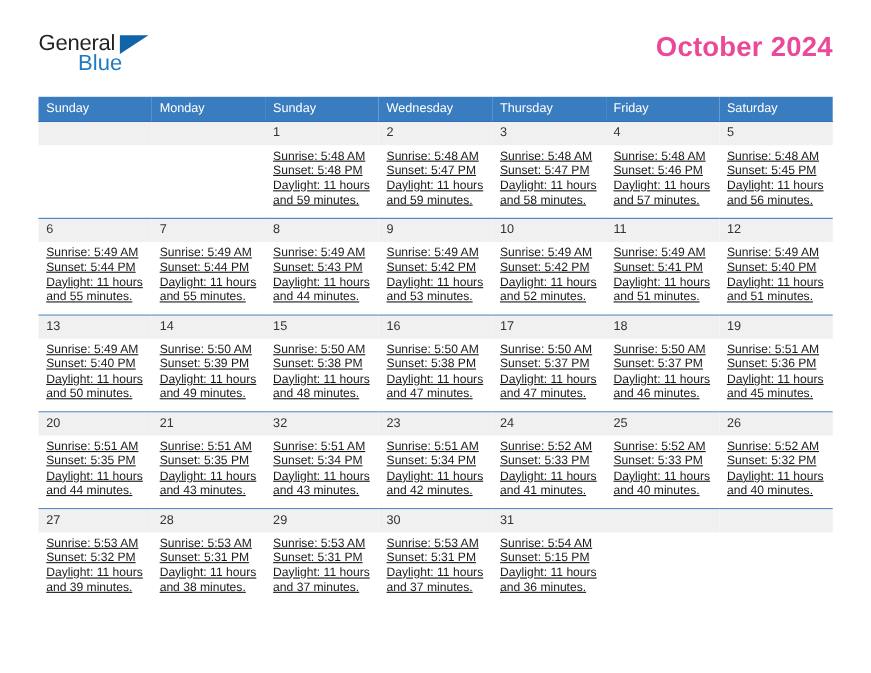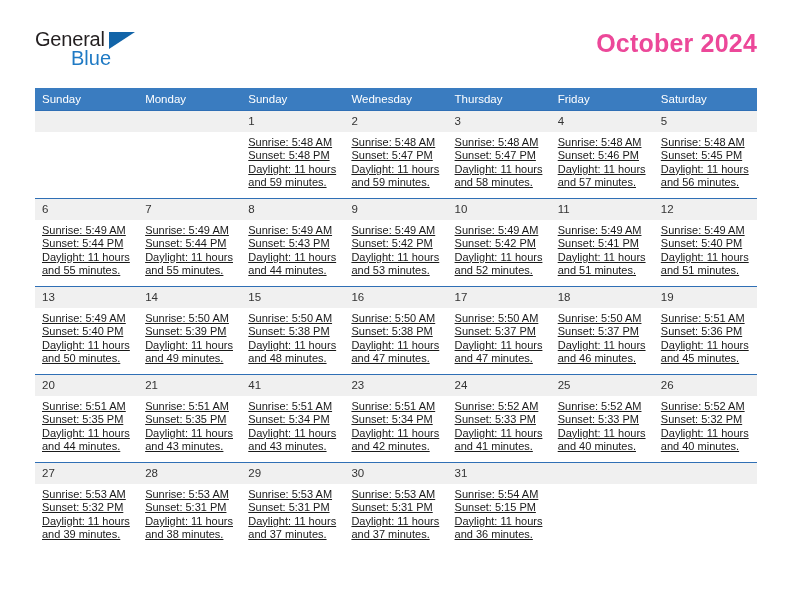--- a/index.html
+++ b/index.html
@@ -409,21 +409,21 @@
               <div class="info">
                 <div>Sunrise: 5:51 AM</div>
                 <div>Sunset: 5:35 PM</div>
                 <div>Daylight: 11 hours</div>
                 <div>and 43 minutes.</div>
               </div>
             </div>
           </td>
           <td>
             <div class="cell-inner">
-              <div class="daynum">41</div>
+              <div class="daynum">32</div>
               <div class="info">
                 <div>Sunrise: 5:51 AM</div>
                 <div>Sunset: 5:34 PM</div>
                 <div>Daylight: 11 hours</div>
                 <div>and 43 minutes.</div>
               </div>
             </div>
           </td>
           <td>
             <div class="cell-inner">

